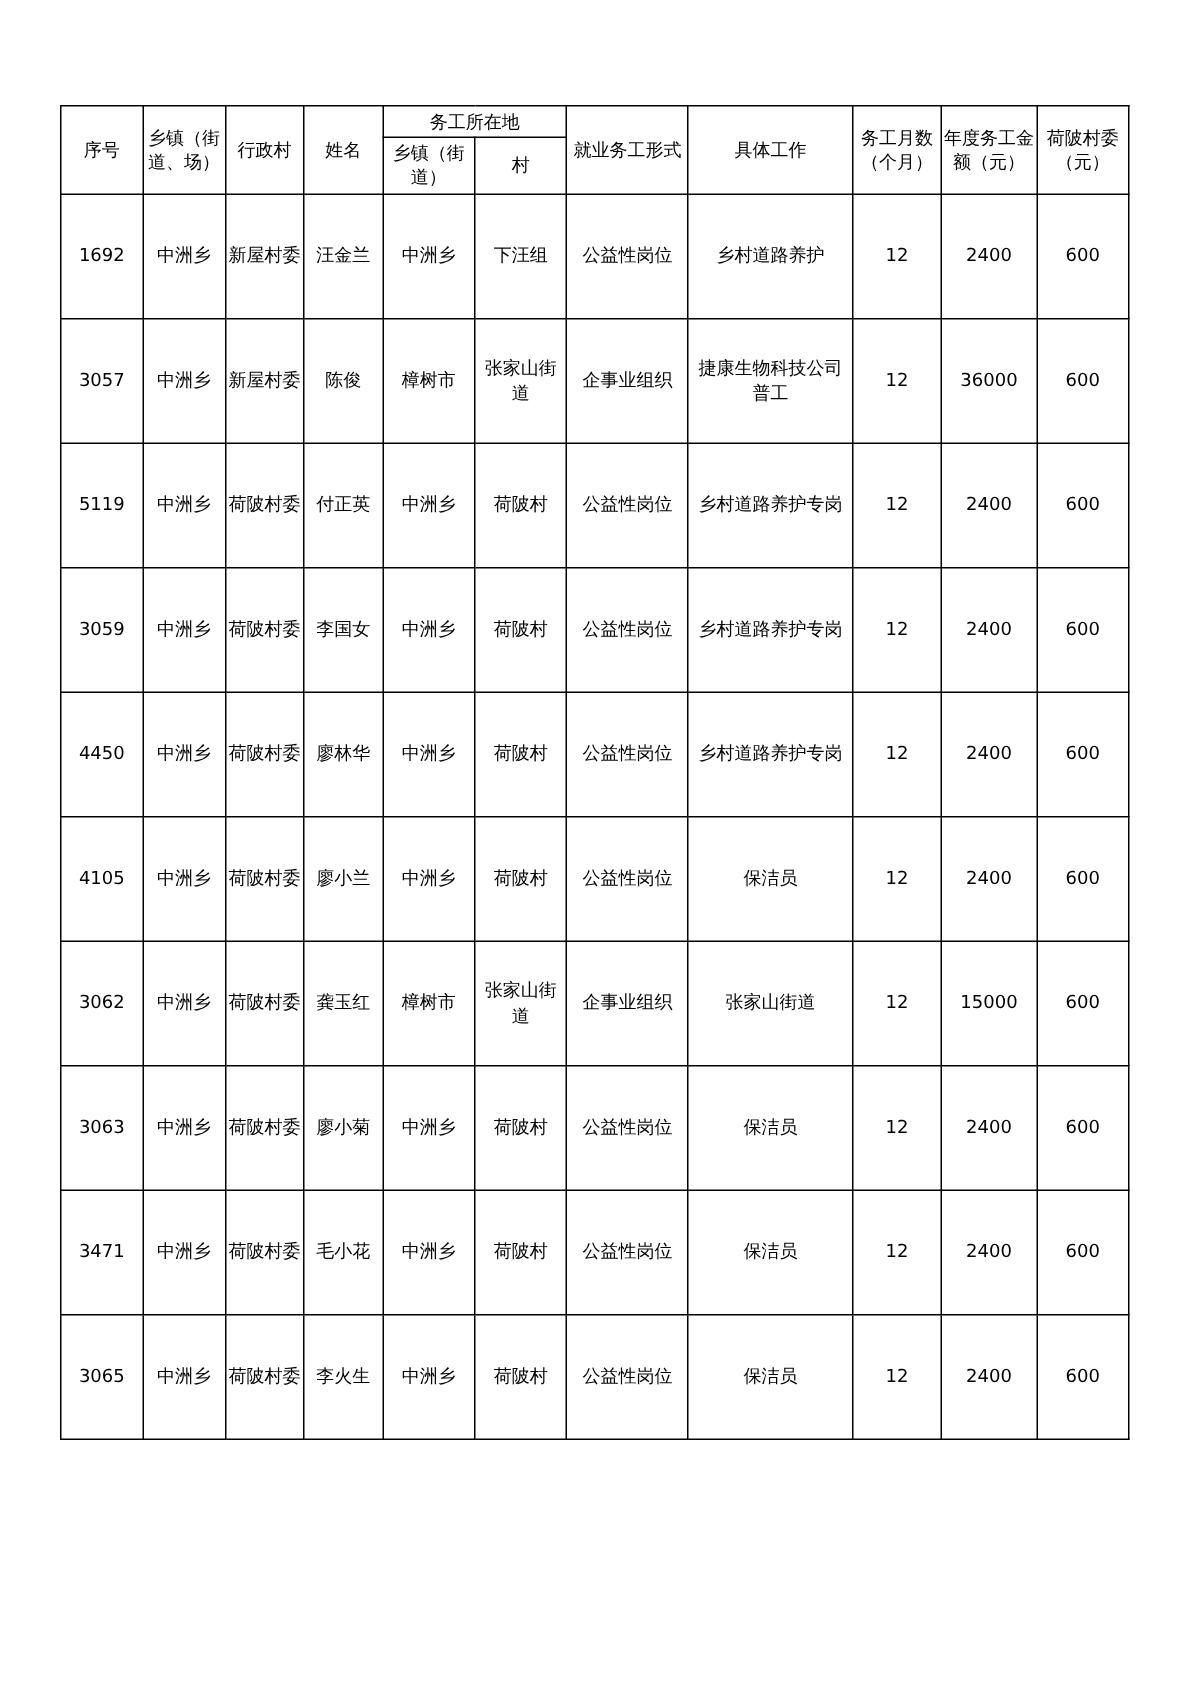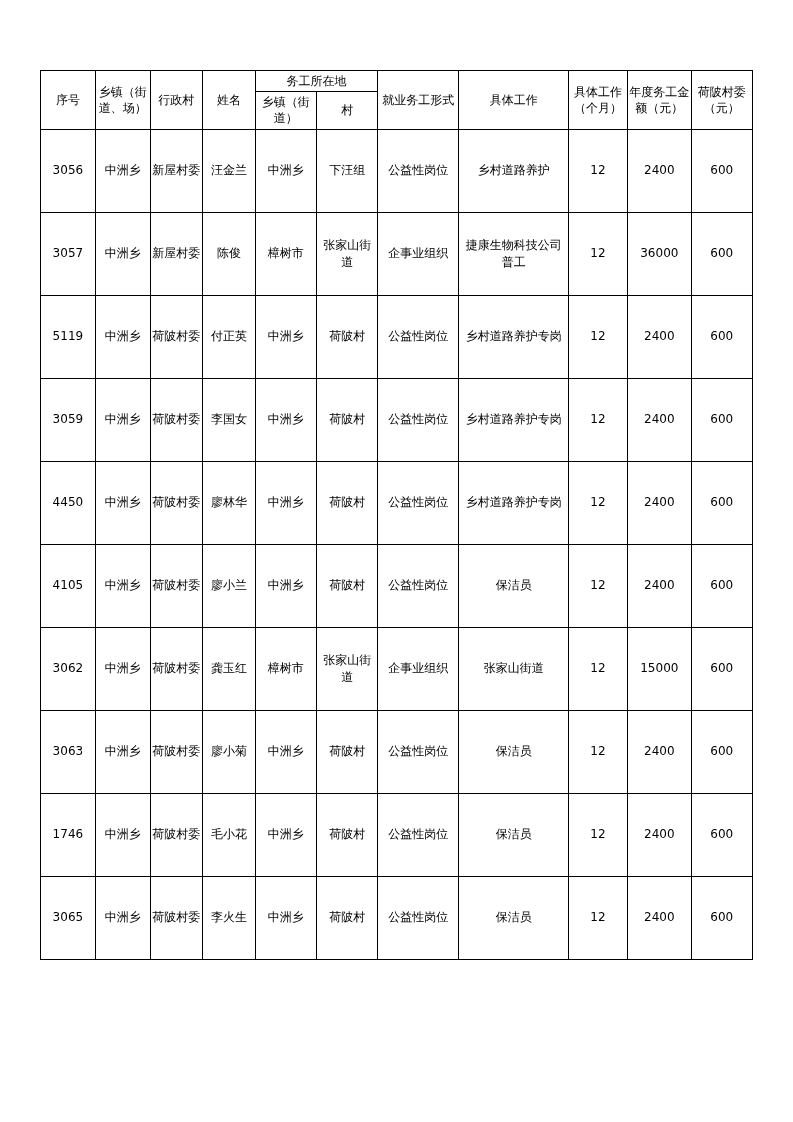--- a/index.html
+++ b/index.html
@@ -78,32 +78,32 @@
     </colgroup>
     <thead>
       <tr>
         <th rowspan="2">序号</th>
         <th rowspan="2">乡镇（街道、场）</th>
         <th rowspan="2">行政村</th>
         <th rowspan="2">姓名</th>
         <th colspan="2">务工所在地</th>
         <th rowspan="2">就业务工形式</th>
         <th rowspan="2">具体工作</th>
-        <th rowspan="2">具体工作（个月）</th>
+        <th rowspan="2">务工月数（个月）</th>
         <th rowspan="2">年度务工金额（元）</th>
         <th rowspan="2">荷陂村委（元）</th>
       </tr>
       <tr>
         <th>乡镇（街道）</th>
         <th>村</th>
       </tr>
     </thead>
     <tbody id="table-body">
         <tr>
-          <td class="num">3056</td>
+          <td class="num">1692</td>
           <td>中洲乡</td>
           <td>新屋村委</td>
           <td>汪金兰</td>
           <td>中洲乡</td>
           <td>下汪组</td>
           <td>公益性岗位</td>
           <td>乡村道路养护</td>
           <td class="num">12</td>
           <td class="num">2400</td>
           <td class="num">600</td>
@@ -193,21 +193,21 @@
           <td>廖小菊</td>
           <td>中洲乡</td>
           <td>荷陂村</td>
           <td>公益性岗位</td>
           <td>保洁员</td>
           <td class="num">12</td>
           <td class="num">2400</td>
           <td class="num">600</td>
         </tr>
         <tr>
-          <td class="num">1746</td>
+          <td class="num">3471</td>
           <td>中洲乡</td>
           <td>荷陂村委</td>
           <td>毛小花</td>
           <td>中洲乡</td>
           <td>荷陂村</td>
           <td>公益性岗位</td>
           <td>保洁员</td>
           <td class="num">12</td>
           <td class="num">2400</td>
           <td class="num">600</td>

